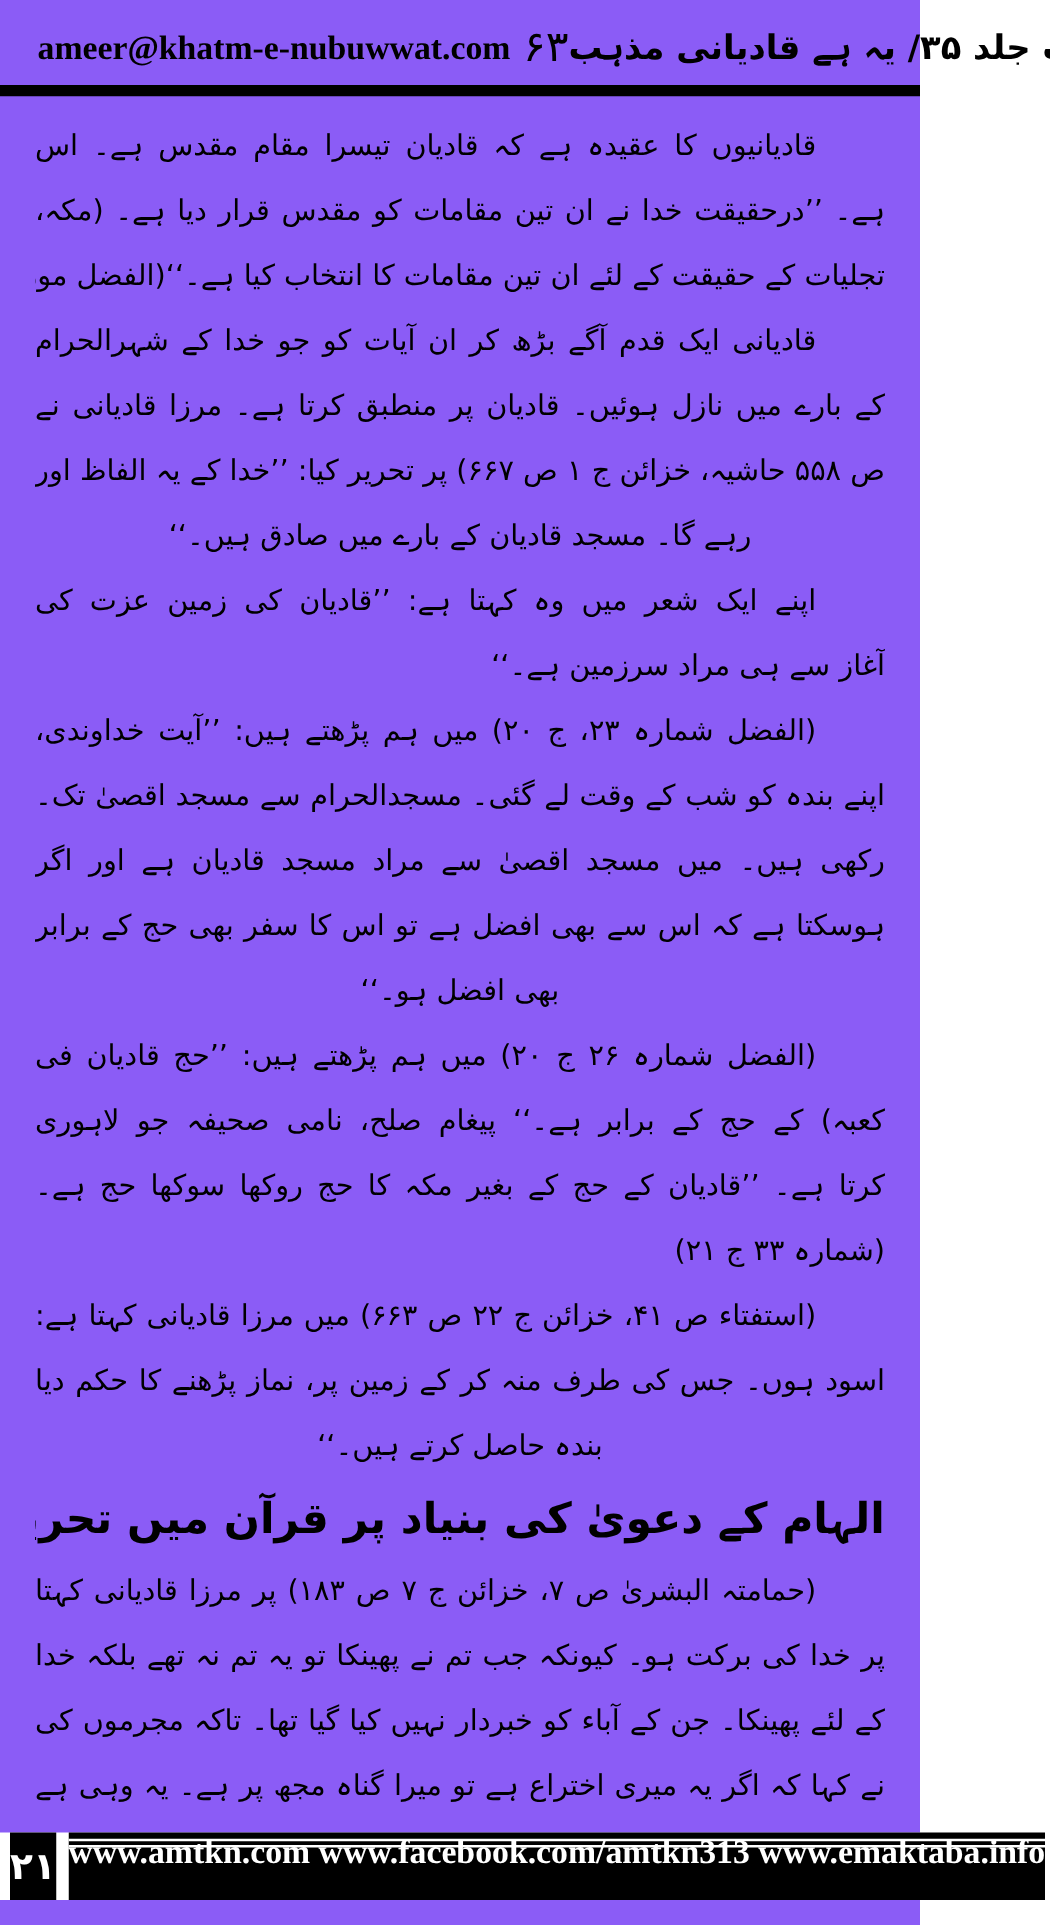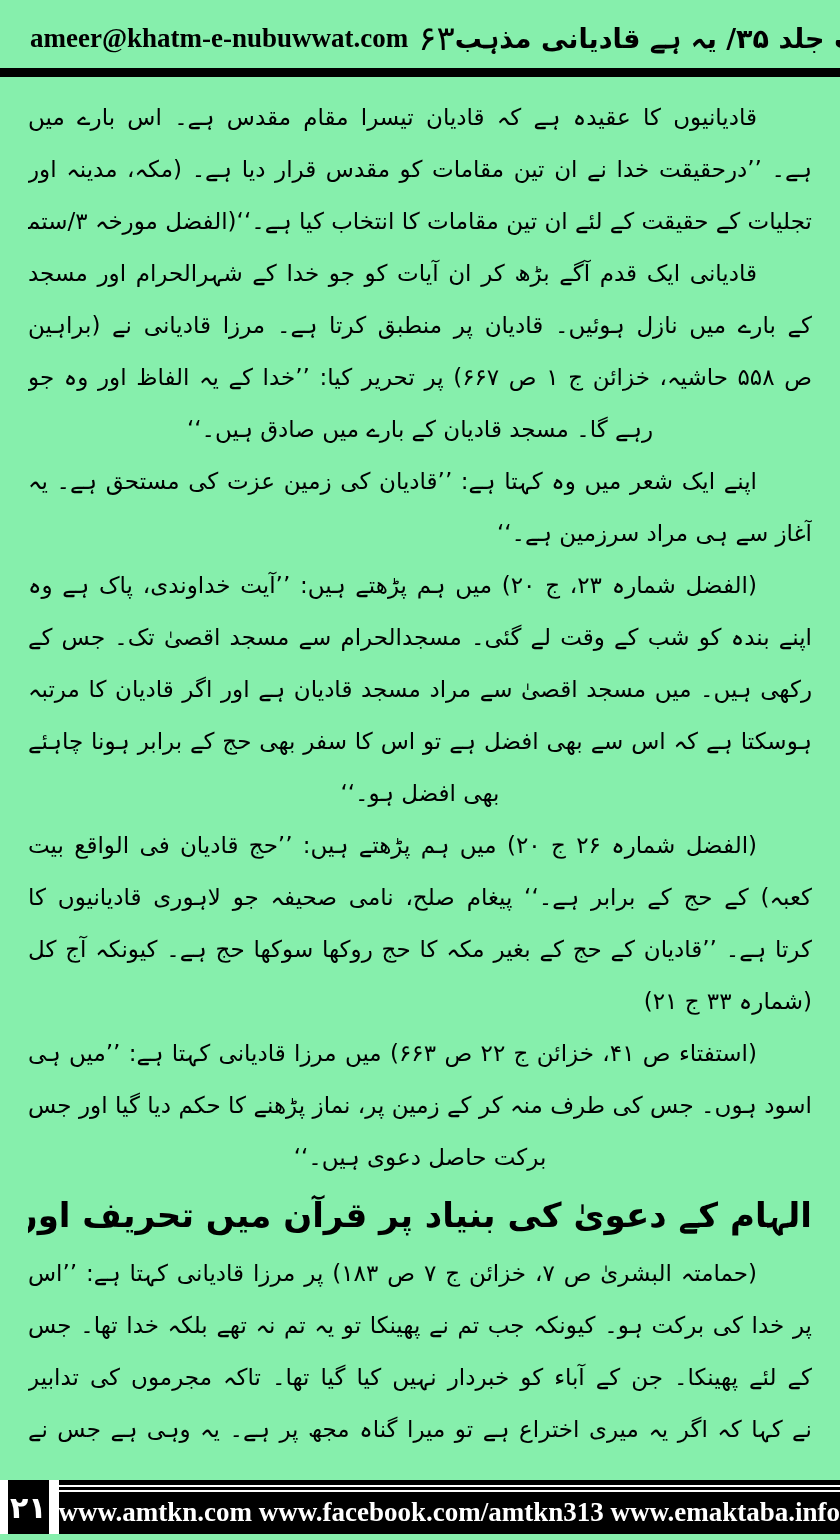--- a/index.html
+++ b/index.html
@@ -1,21 +1,21 @@
 <!DOCTYPE html>
 <html lang="ur"><head>
 <meta charset="utf-8">
 <style>
   html,body{margin:0;padding:0;}
   body{
     width:840px;height:1540px;background:#ffffff;color:#000;
     font-family:"DejaVu Sans",sans-serif;
     position:relative;overflow:hidden;
   }
-  .page{position:relative;width:840px;height:1540px;background:#86efac;}
+  .page{position:relative;width:736px;height:1540px;background:#8b5cf6;}
 
   
   .header{
     display:flex;align-items:center;justify-content:space-between;
     padding:14px 30px 2px 30px;direction:ltr;height:48px;
   }
   .email{
     font-family:"Liberation Serif",serif;font-weight:bold;font-size:27px;
     letter-spacing:0px;white-space:nowrap;
   }
@@ -43,31 +43,31 @@
     white-space:nowrap;
   }
   .line.split .cite{white-space:nowrap;}
   .line.heading{
     font-size:34px;font-weight:bold;text-align:center;text-align-last:center;
     line-height:64px;height:64px;white-space:nowrap;
   }
 
   
   .footer{
-    position:absolute;left:0;right:0;bottom:6px;height:54px;
+    position:absolute;left:0;right:0;bottom:20px;height:54px;
     display:flex;direction:ltr;background:#fff;
   }
   .footer-page{
     width:92px;margin-left:8px;background:#000;color:#fff;
     display:flex;align-items:center;justify-content:center;
     font-size:30px;font-weight:bold;
   }
   .footer-main{
     flex:1;margin-left:10px;background:#000;color:#fff;position:relative;
-    display:flex;align-items:flex-end;justify-content:center;
+    display:flex;align-items:flex-start;justify-content:center;
   }
   .footer-main .stripe{
     position:absolute;left:0;right:0;height:2px;background:#fff;
   }
   .stripe.s1{top:5px;}
   .stripe.s2{top:10px;}
   .footer-links{
     font-family:"Liberation Serif",serif;font-weight:bold;font-size:27px;
     white-space:nowrap;padding-bottom:6px;
   }
@@ -106,21 +106,21 @@
       <div class="line justify">ہوسکتا ہے کہ اس سے بھی افضل ہے تو اس کا سفر بھی حج کے برابر ہونا چاہئے یا ہوسکتا ہے کہ اس سے</div>
       <div class="line center">بھی افضل ہو۔‘‘</div>
       <div class="line indent">(الفضل شمارہ ۲۶ ج ۲۰) میں ہم پڑھتے ہیں: ’’حج قادیان فی الواقع بیت الحرام (یعنی</div>
       <div class="line justify">کعبہ) کے حج کے برابر ہے۔‘‘ پیغام صلح، نامی صحیفہ جو لاہوری قادیانیوں کا ترجمان ہے۔ یہ اضافہ</div>
       <div class="line justify">کرتا ہے۔ ’’قادیان کے حج کے بغیر مکہ کا حج روکھا سوکھا حج ہے۔ کیونکہ آج کل مکہ نہ اپنا مشن پورا</div>
       <div class="line split">
         <span class="cite">(شمارہ ۳۳ ج ۲۱)</span>
       </div>
       <div class="line indent">(استفتاء ص ۴۱، خزائن ج ۲۲ ص ۶۶۳) میں مرزا قادیانی کہتا ہے: ’’میں ہی حقیقت میں حجر</div>
       <div class="line justify">اسود ہوں۔ جس کی طرف منہ کر کے زمین پر، نماز پڑھنے کا حکم دیا گیا اور جس کے لمس سے لوگ</div>
-      <div class="line center">برکت حاصل دعوی ہیں۔‘‘</div>
+      <div class="line center">بندہ حاصل کرتے ہیں۔‘‘</div>
       <div class="line heading">الہام کے دعویٰ کی بنیاد پر قرآن میں تحریف اور اس کی مثالیں</div>
       <div class="line indent">(حمامتہ البشریٰ ص ۷، خزائن ج ۷ ص ۱۸۳) پر مرزا قادیانی کہتا ہے: ’’اس نے کہا اے احمد تم</div>
       <div class="line justify">پر خدا کی برکت ہو۔ کیونکہ جب تم نے پھینکا تو یہ تم نہ تھے بلکہ خدا تھا۔ جس نے لوگوں کو خبردار کرنے</div>
       <div class="line justify">کے لئے پھینکا۔ جن کے آباء کو خبردار نہیں کیا گیا تھا۔ تاکہ مجرموں کی تدابیر ظاہر ہو جائیں اور اس</div>
       <div class="line justify">نے کہا کہ اگر یہ میری اختراع ہے تو میرا گناہ مجھ پر ہے۔ یہ وہی ہے جس نے اپنے رسولوں کو</div>
     </div>
 
   <div class="footer">
     <div class="footer-page">۲۱</div>
     <div class="footer-main">

